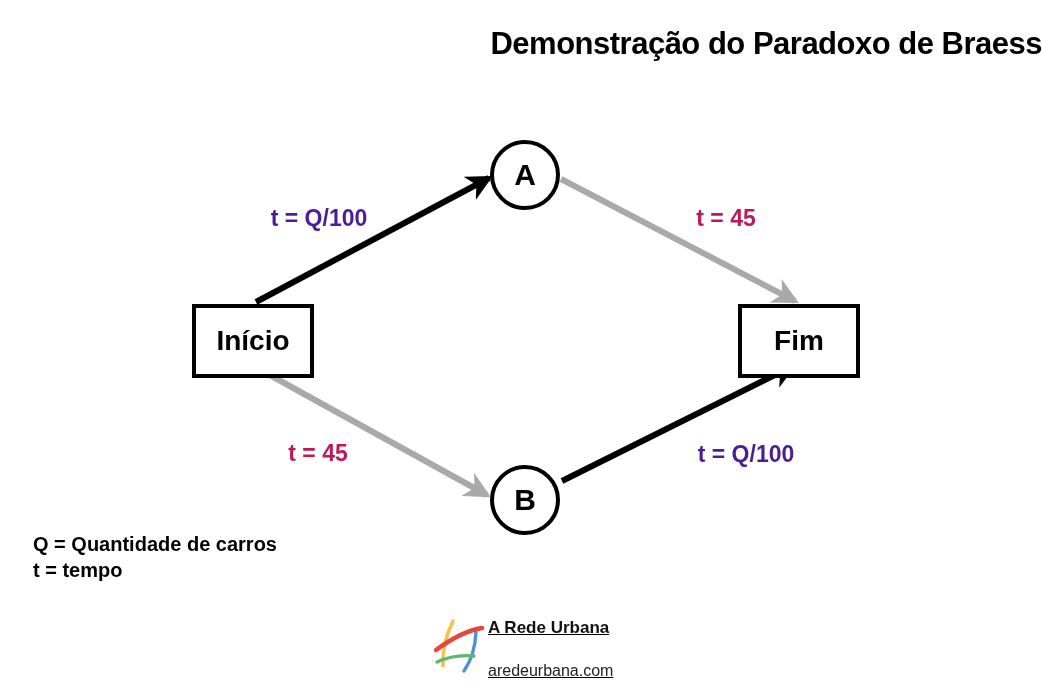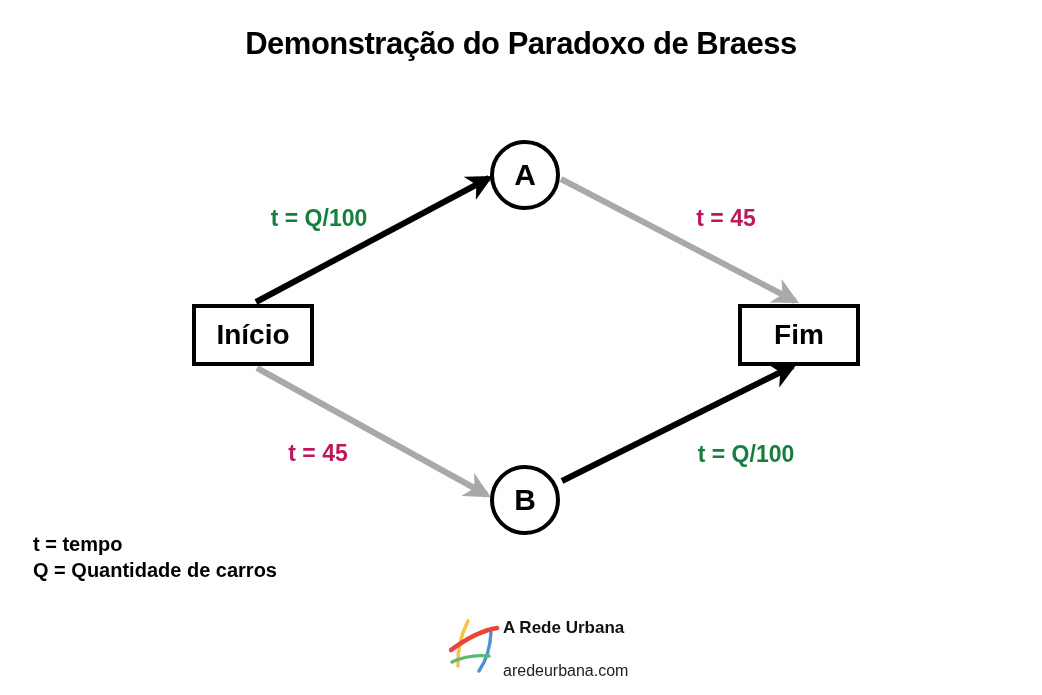--- a/index.html
+++ b/index.html
@@ -8,34 +8,34 @@
     width: 1042px;
     height: 695px;
     background: #ffffff;
     font-family: "Liberation Sans", sans-serif;
     overflow: hidden;
   }
   .title {
     position: absolute;
     left: 0; top: 26px;
     width: 100%;
-    text-align: center;
+    text-align: right;
     font-size: 31px;
     font-weight: bold;
     letter-spacing: -0.5px;
     color: #000000;
   }
   svg.edges { position: absolute; left: 0; top: 0; }
   .edge-black { stroke: #000000; stroke-width: 6; }
   .edge-gray  { stroke: #a9a9a9; stroke-width: 6; }
 
   .node-rect {
     position: absolute;
     box-sizing: border-box;
-    width: 122px; height: 62px;
+    width: 122px; height: 74px;
     border: 4px solid #000000;
     background: #ffffff;
     display: flex; align-items: center; justify-content: center;
     font-size: 28px; font-weight: bold; color: #000000;
   }
   .node-circle {
     position: absolute;
     box-sizing: border-box;
     width: 70px; height: 70px;
     border: 4px solid #000000;
@@ -44,36 +44,37 @@
     display: flex; align-items: center; justify-content: center;
     font-size: 30px; font-weight: bold; color: #000000;
   }
   .edge-label {
     position: absolute;
     transform: translate(-50%, -50%);
     font-size: 23px;
     font-weight: bold;
     white-space: nowrap;
   }
-  .lbl-black { color: #15803d; }
+  .lbl-black { color: #4c1d95; }
   .lbl-gray  { color: #be185d; }
 
   .legend {
     position: absolute;
     left: 33px; top: 531px;
     font-size: 20px;
     font-weight: bold;
     color: #000000;
     line-height: 26px;
   }
   .footer {
     position: absolute;
-    left: 449px; top: 612px;
+    left: 434px; top: 612px;
     display: flex;
     align-items: center;
+    text-decoration: underline;
   }
   .logo-icon { width: 52px; height: 58px; }
   .footer-text { margin-left: 2px; margin-top: 6px; }
   .brand   { font-size: 17px; font-weight: bold; color: #111111; line-height: 19px; }
   .website { font-size: 16px; font-weight: normal; color: #222222; line-height: 19px; margin-top: 24px; }
 </style>
 </head>
 <body>
 
 <div class="canvas">
@@ -110,22 +111,22 @@
   <div class="node-rect" style="left:738px; top:304px;">
     <span>Fim</span>
   </div>
 
   <div class="edge-label lbl-black" style="left:319px; top:218px;">t = Q/100</div>
   <div class="edge-label lbl-gray" style="left:726px; top:218px;">t = 45</div>
   <div class="edge-label lbl-gray" style="left:318px; top:453px;">t = 45</div>
   <div class="edge-label lbl-black" style="left:746px; top:454px;">t = Q/100</div>
 
   <div class="legend">
+    <div>Q = Quantidade de carros</div>
     <div>t = tempo</div>
-    <div>Q = Quantidade de carros</div>
   </div>
 
   <div class="footer">
     <svg class="logo-icon" viewBox="0 0 52 58">
       <path d="M19 4 Q 8 26 9 49" fill="none" stroke="#f7c546" stroke-width="3.6" stroke-linecap="round"></path>
       <path d="M42 15 Q 41 38 30 54" fill="none" stroke="#4d90d6" stroke-width="3.4" stroke-linecap="round"></path>
       <path d="M2 33 Q 28 14 48 11" fill="none" stroke="#e8453c" stroke-width="4.6" stroke-linecap="round"></path>
       <path d="M3 45 Q 20 37 40 39" fill="none" stroke="#5bb974" stroke-width="3.4" stroke-linecap="round"></path>
     </svg>
     <div class="footer-text">

